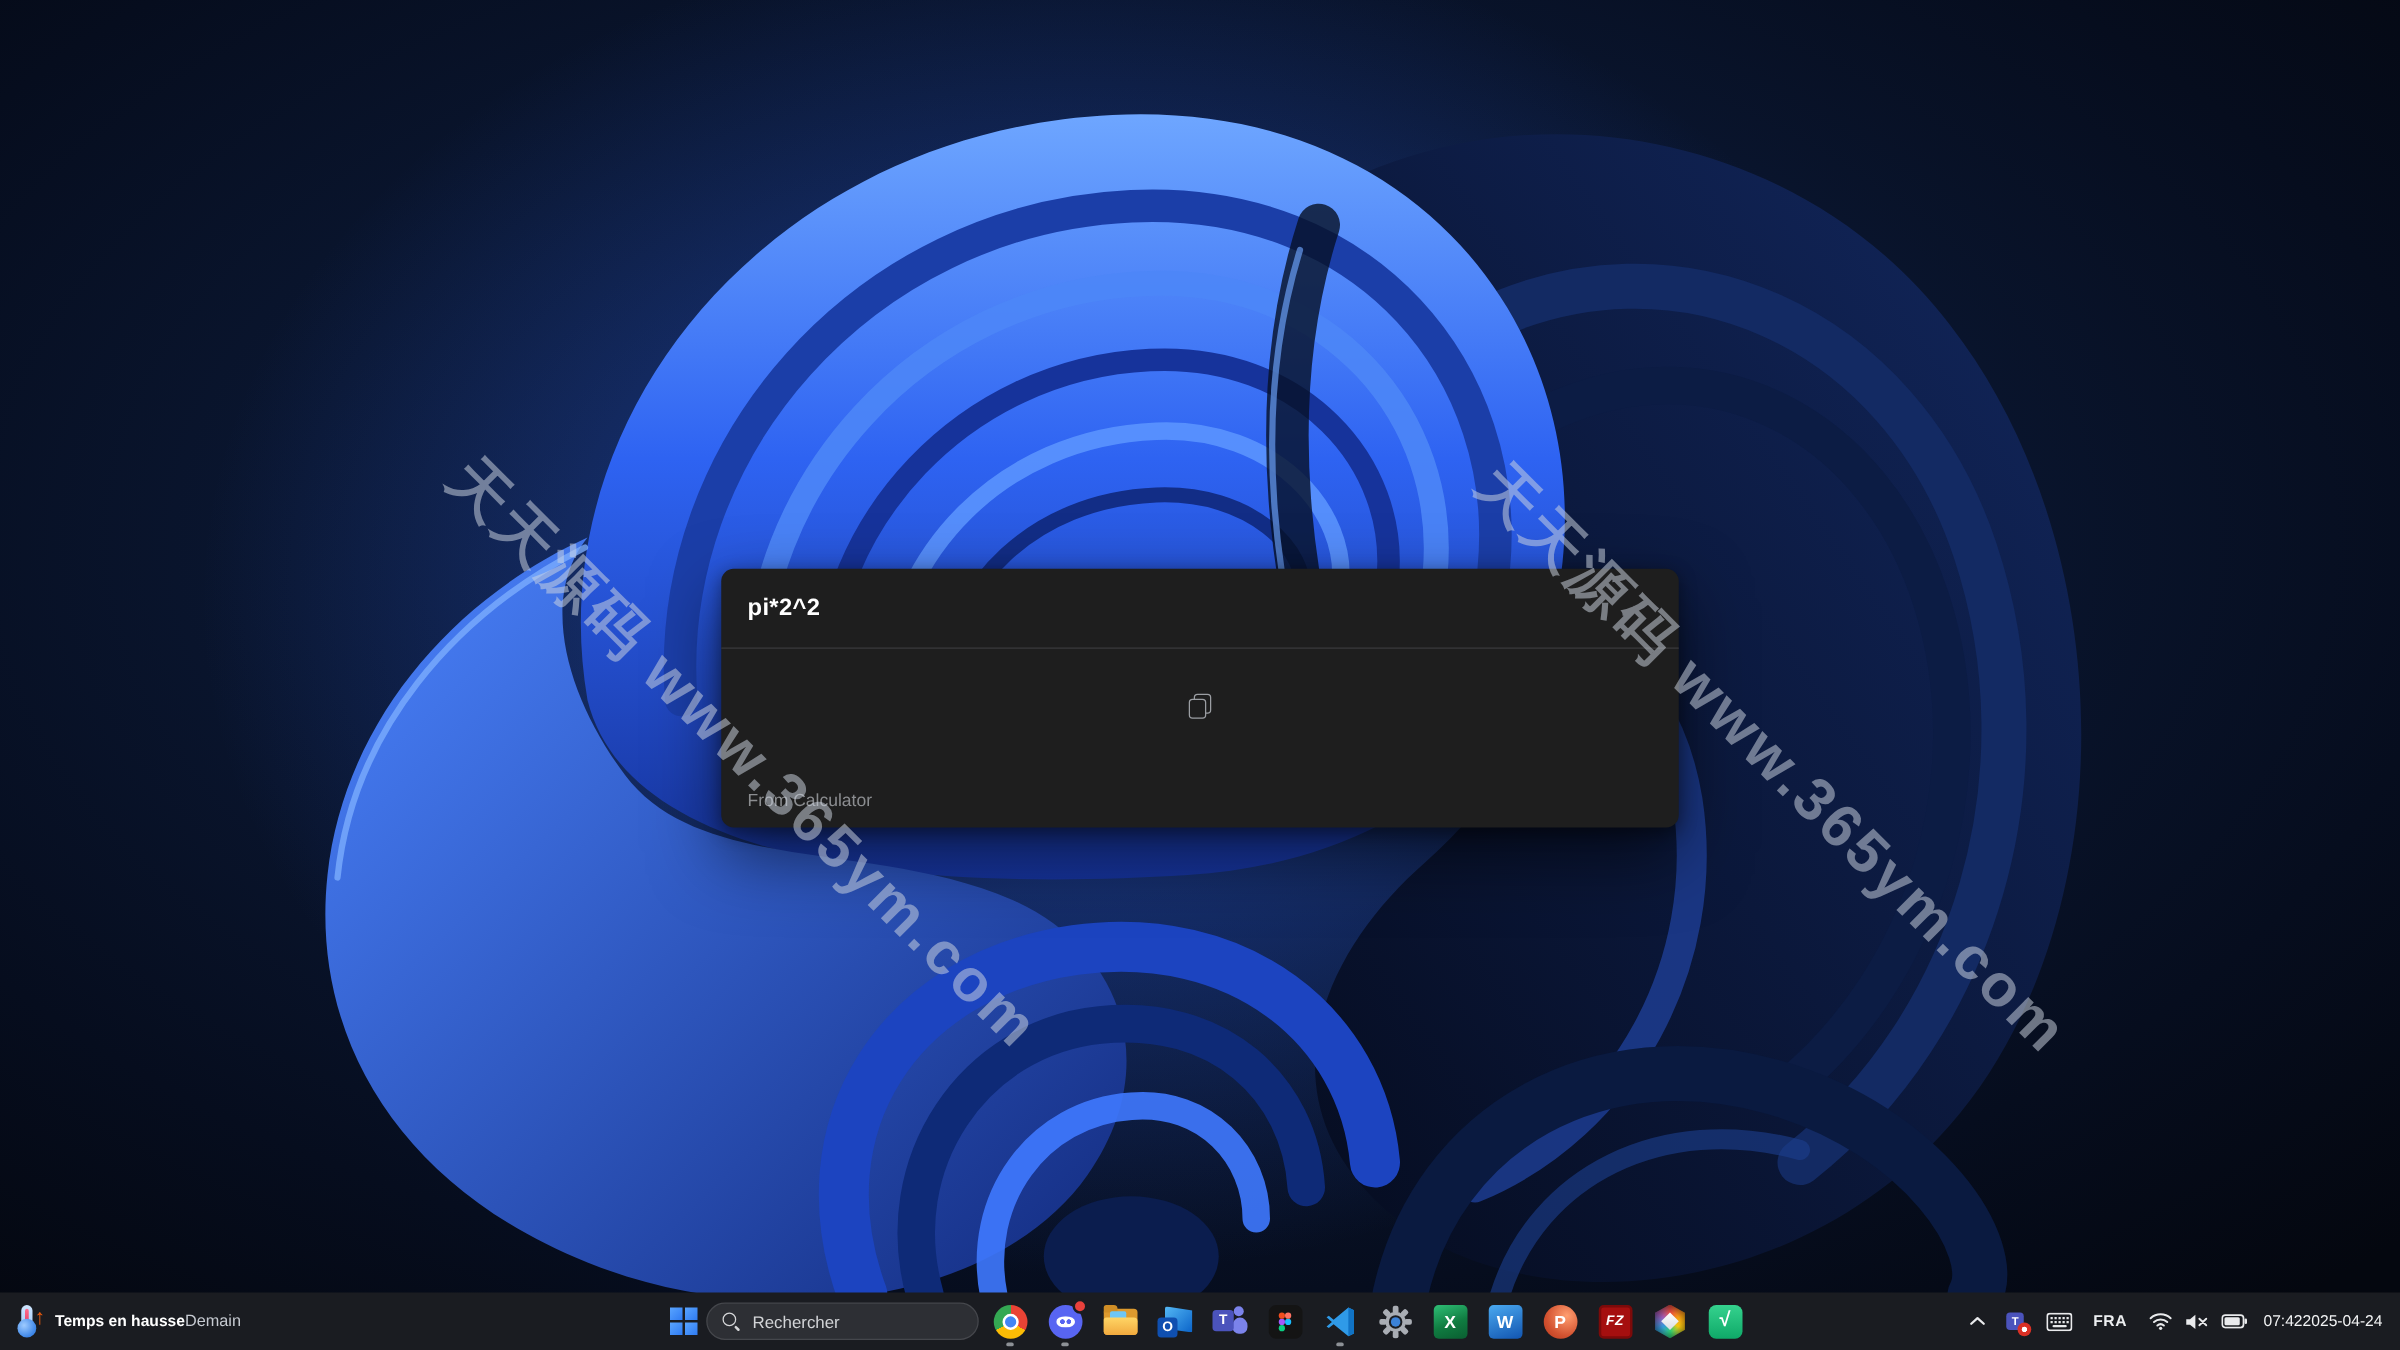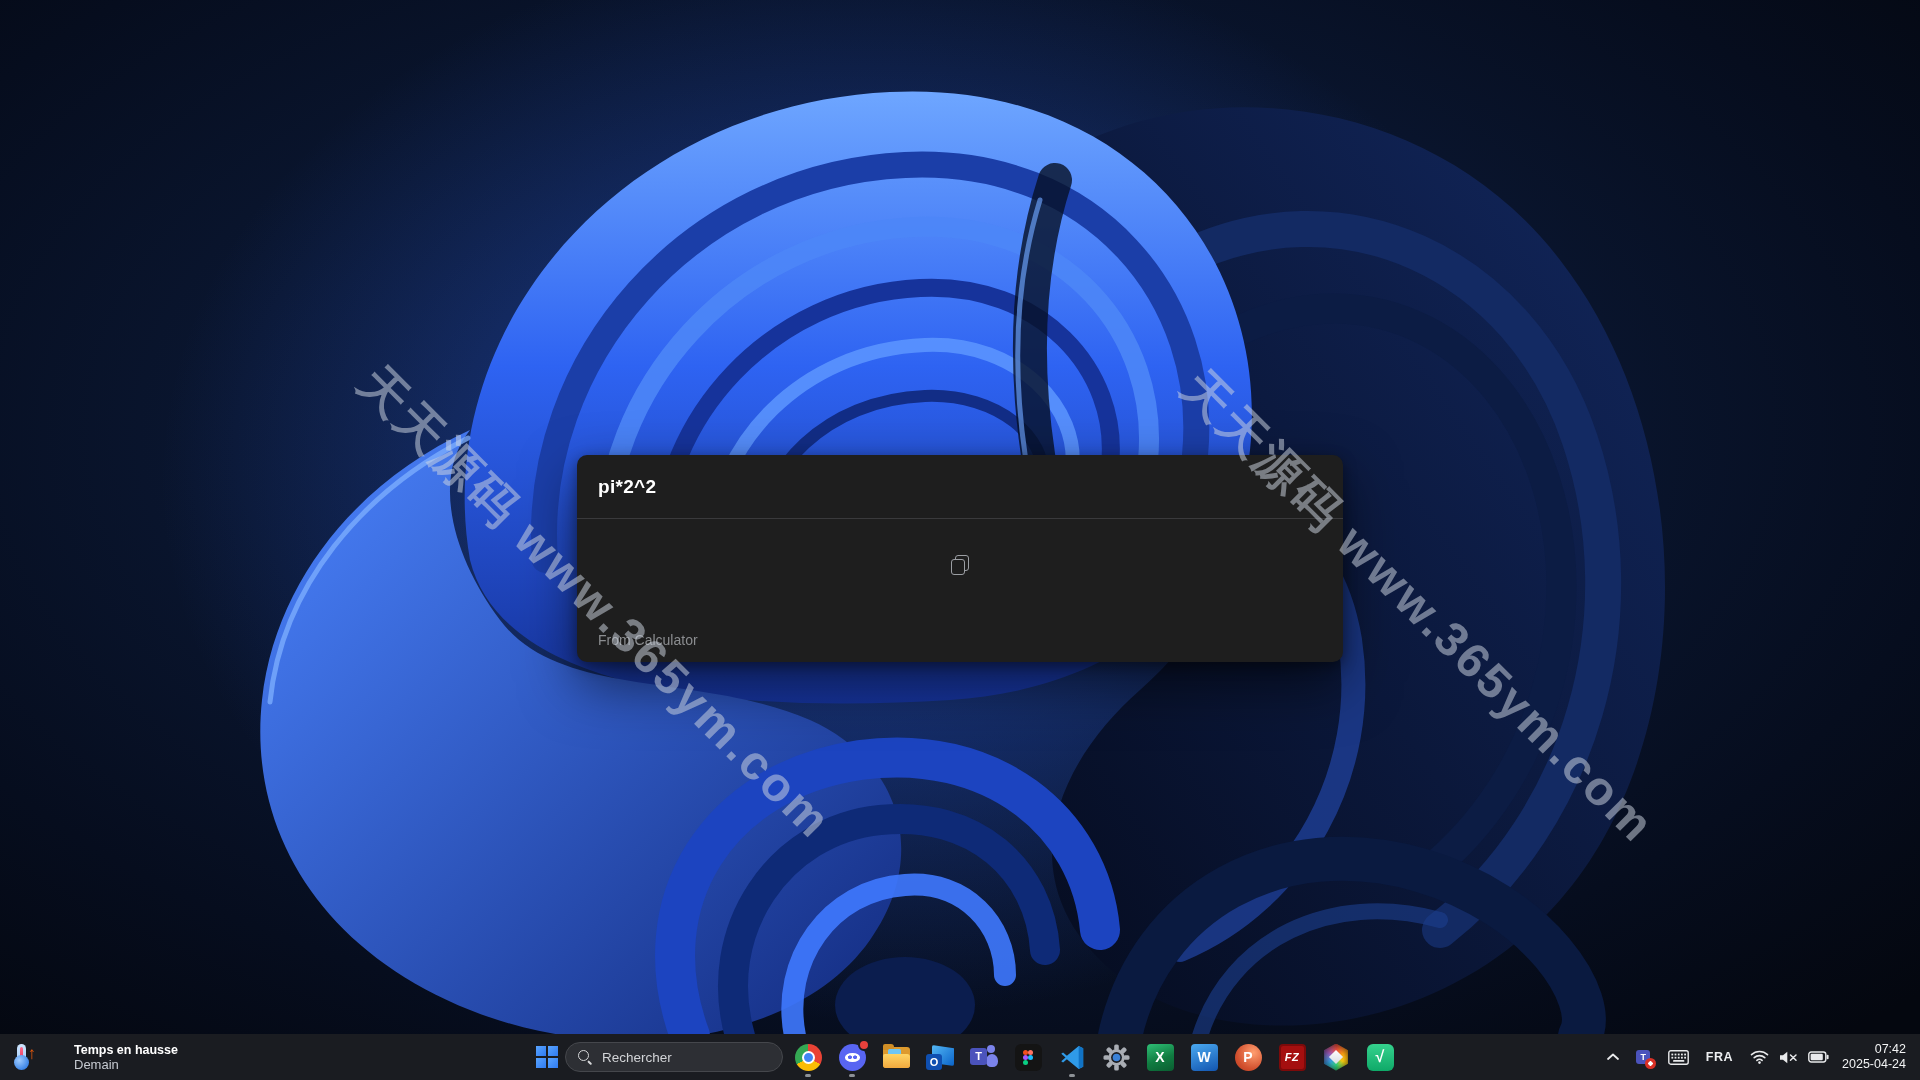--- a/index.html
+++ b/index.html
@@ -78,21 +78,21 @@
     background:linear-gradient(180deg,#ff6d8e,#e23a5f); border-radius:2px;
   }
   .thermo-bulb {
     position:absolute; left:0; bottom:1px; width:15px; height:15px; border-radius:50%;
     background:radial-gradient(circle at 35% 35%, #9ecbff, #3d86e8 70%);
   }
   .thermo-arrow {
     position:absolute; right:-2px; top:2px; color:#e8590c;
     font-size:17px; font-weight:700; line-height:17px;
   }
-  .weather-text { display:flex; flex-direction:column; justify-content:center;margin-left:30px; }
+  .weather-text { display:flex; flex-direction:row; justify-content:center; }
   .weather-title { font-size:12.5px; font-weight:700; color:#ffffff; line-height:15px; }
   .weather-sub { font-size:13px; color:#c6cad1; line-height:14px; }
 
   
   .tb-center { position:absolute; left:528px; top:0; height:100%; display:flex; align-items:center; }
   .start-slot { width:37px; height:46px; display:flex; align-items:center; justify-content:center; cursor:pointer; }
   .win-logo { width:22px; height:22px; display:grid; grid-template-columns:10px 10px; grid-template-rows:10px 10px; gap:2px; }
   .win-logo span { background:linear-gradient(135deg,#59a4ff,#2f7bf2); }
 
   .search-pill {
@@ -183,21 +183,21 @@
   .tray-teams { position:relative; width:17px; height:17px; margin-right:16px; }
   .tray-teams .tt-tile { width:14px; height:14px; border-radius:3px; background:#4b53bc; color:#fff;
     font-size:9px; font-weight:700; display:flex; align-items:center; justify-content:center; }
   .tray-teams .tt-badge { position:absolute; right:-4px; bottom:-3px; width:11px; height:11px; border-radius:50%;
     background:radial-gradient(circle at 50% 50%, #ffffff 2px, #d93025 2.4px); }
   .tray-kb { margin-right:17px; }
   .tray-lang { margin-right:17px; font-size:12.5px; font-weight:600; color:#eceef0; letter-spacing:.5px; }
   .tray-wifi { margin-right:10px; }
   .tray-mute { margin-right:10px; }
   .tray-batt { margin-right:13px; }
-  .clock { display:flex; flex-direction:column; align-items:flex-end; justify-content:center; }
+  .clock { display:flex; align-items:flex-end; justify-content:center; }
   .clock div { font-size:12.5px; color:#f2f3f4; line-height:15px; }
 </style>
 </head>
 <body>
 
 <div class="screen">
 
   <svg class="wallpaper" viewBox="0 0 1920 1080" preserveAspectRatio="none">
     <defs>
       <radialGradient id="bg" cx="46%" cy="40%" r="75%">

